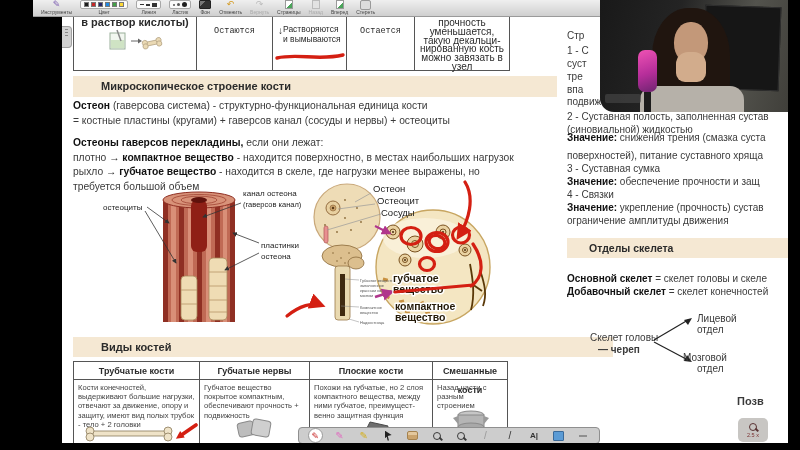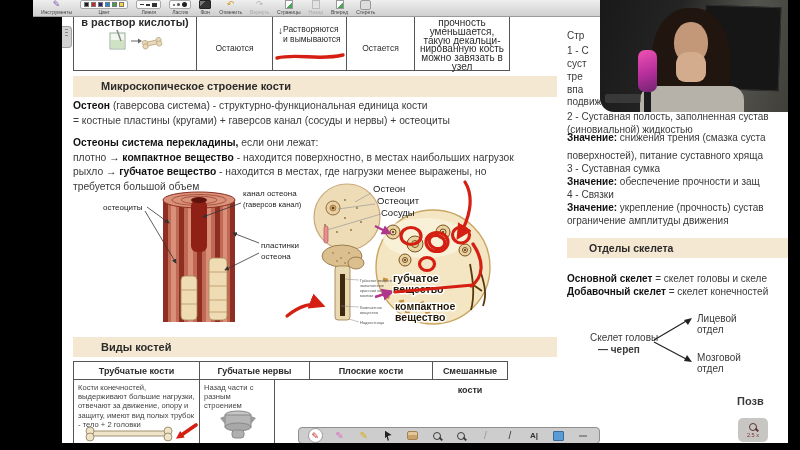--- a/index.html
+++ b/index.html
@@ -28,21 +28,21 @@
   
   #page{left:62px;top:16px;width:726px;height:427px;background:#fff;z-index:1;}
   #page-tab{left:62px;top:26px;width:9px;height:20px;background:#d2d2d2;border:1px solid #a0a0a0;border-left:none;border-radius:0 4px 4px 0;z-index:5;}
   #page-tab i{display:block;width:3px;height:1px;background:#888;margin:2px auto 0;}
 
   
   #atable{left:11px;top:0;width:437px;height:54px;border-bottom:1px solid #555;}
   .at-c{position:absolute;top:0;height:54px;border-right:1px solid #555;box-sizing:border-box;font-size:8.5px;line-height:10px;text-align:center;}
   .at-first{border-left:1px solid #555;}
   .at-title{font-weight:bold;font-size:11px;margin-top:1px;}
-  .at-mid{display:flex;align-items:center;justify-content:center;padding-top:10px;}
+  .at-mid{display:flex;align-items:flex-start;justify-content:center;padding-top:10px;font-family:Liberation Mono, monospace;}
   .at5{font-size:10px;line-height:8.8px;padding-top:3px;}
 
   
   .beigebar{background:#f5e8d3;height:21px;line-height:21px;font-weight:bold;font-size:11px;padding-left:28px;box-sizing:border-box;}
 
   
   .para{font-size:10.3px;line-height:14.6px;color:#3a3a3a;}
   .para b{color:#111;}
 
   
@@ -225,23 +225,23 @@
   <div class="abs beigebar" style="left:11px;top:60px;width:484px">
     <span>Микроскопическое строение кости</span>
   </div>
 
   <div class="abs para" style="left:11px;top:83px;width:500px">
     <div><b>Остеон</b><span> (гаверсова система) - структурно-функциональная единица кости</span></div>
     <div>= костные пластины (кругами) + гаверсов канал (сосуды и нервы) + остеоциты</div>
   </div>
 
   <div class="abs para" style="left:11px;top:120px;width:505px">
-    <div><b>Остеоны система перекладины,</b><span> если они лежат:</span></div>
+    <div><b>Остеоны гаверсов перекладины,</b><span> если они лежат:</span></div>
     <div><span>плотно → </span><b>компактное вещество</b><span> - находится поверхностно, в местах наибольших нагрузок</span></div>
-    <div><span>рыхло → </span><b>губчатое вещество</b><span> - находится в местах, где нагрузки менее выражены, но</span></div>
+    <div><span>рыхло → </span><b>губчатое вещество</b><span> - находится в скеле, где нагрузки менее выражены, но</span></div>
     <div>требуется большой объем</div>
   </div>
 
   <svg class="abs" style="left:13px;top:164px" width="485" height="158" viewBox="0 0 485 158">
     <defs>
       <marker id="mA" markerWidth="6" markerHeight="6" refX="5" refY="3" orient="auto">
           <path d="M0,0 L6,3 L0,6 z" fill="#333"></path>
         </marker>
       <marker id="mR" markerWidth="5" markerHeight="5" refX="3.5" refY="2.5" orient="auto">
           <path d="M0,0 L5,2.5 L0,5 z" fill="#d41f12"></path>
@@ -399,21 +399,21 @@
       <ellipse cx="362" cy="62" rx="11" ry="9.5"></ellipse>
       <ellipse cx="362" cy="62" rx="8" ry="6.5" transform="rotate(18 362 62)"></ellipse>
       <ellipse cx="386" cy="55" rx="8.5" ry="8"></ellipse>
       <ellipse cx="352" cy="84" rx="7.5" ry="6.5"></ellipse>
       <path d="M398,64 C410,82 408,98 396,106"></path>
       <path d="M320,112 L398,105"></path>
       <path d="M212,136 C224,126 238,122 246,125" marker-end="url(#mR)"></path>
     </g>
   </svg>
 
-  <div class="abs beigebar" style="left:11px;top:321px;width:484px;height:20px;line-height:20px">
+  <div class="abs beigebar" style="left:11px;top:321px;width:540px;height:20px;line-height:20px">
     <span>Виды костей</span>
   </div>
 
   <div id="btable" class="abs">
     <div class="bt-row">
       <div class="bt-th" style="width:127px">Трубчатые кости</div>
       <div class="bt-th" style="width:110px">Губчатые нервы</div>
       <div class="bt-th" style="width:123px">Плоские кости</div>
       <div class="bt-th" style="width:75px">Смешанные кости</div>
     </div>
@@ -423,20 +423,33 @@
         <svg class="abs" style="left:6px;top:43px" width="118" height="20" viewBox="0 0 118 20">
           <rect x="10" y="8" width="78" height="5" fill="#efe3c8" stroke="#8a7a5a" stroke-width="0.8"></rect>
           <circle cx="10" cy="8" r="4" fill="#efe3c8" stroke="#8a7a5a" stroke-width="0.8"></circle>
           <circle cx="10" cy="14" r="4" fill="#efe3c8" stroke="#8a7a5a" stroke-width="0.8"></circle>
           <circle cx="88" cy="8" r="4" fill="#efe3c8" stroke="#8a7a5a" stroke-width="0.8"></circle>
           <circle cx="88" cy="14" r="4" fill="#efe3c8" stroke="#8a7a5a" stroke-width="0.8"></circle>
           <path d="M116,2 L100,13" stroke="#d41f12" stroke-width="3.6" stroke-linecap="round" fill="none"></path>
           <polygon points="104,16 96,16 100,8" fill="#d41f12" transform="rotate(-125 100 13)"></polygon>
         </svg>
       </div>
+      <div class="bt-td" style="width:110px">
+        <span>Губчатое вещество покрытое компактным, обеспечивают прочность + подвижность</span>
+        <svg class="abs" style="left:34px;top:36px" width="40" height="26" viewBox="0 0 40 26">
+          <rect x="4" y="6" width="16" height="14" rx="3" fill="#bdbdbd" stroke="#8a8a8a" transform="rotate(-12 12 13)"></rect>
+          <rect x="18" y="4" width="18" height="16" rx="3" fill="#cfcfcf" stroke="#8a8a8a" transform="rotate(10 27 12)"></rect>
+        </svg>
+      </div>
+      <div class="bt-td" style="width:123px">
+        <span>Похожи на губчатые, но 2 слоя компактного вещества, между ними губчатое, преимущест- венно защитная функция</span>
+        <svg class="abs" style="left:44px;top:40px" width="40" height="22" viewBox="0 0 40 22">
+          <polygon points="6,22 16,2 34,6 30,22" fill="#6e6e6e" stroke="#4a4a4a"></polygon>
+        </svg>
+      </div>
       <div class="bt-td" style="width:75px">
         <span>Назад части с разным строением</span>
         <svg class="abs" style="left:18px;top:28px" width="40" height="34" viewBox="0 0 40 34">
           <ellipse cx="20" cy="7" rx="13" ry="4" fill="#c6c6c6" stroke="#8a8a8a"></ellipse>
           <rect x="7" y="7" width="26" height="12" fill="#b5b5b5" stroke="#8a8a8a"></rect>
           <ellipse cx="20" cy="19" rx="13" ry="4" fill="#a8a8a8" stroke="#8a8a8a"></ellipse>
           <polygon points="2,10 7,8 7,16" fill="#9a9a9a"></polygon>
           <polygon points="38,10 33,8 33,16" fill="#9a9a9a"></polygon>
           <rect x="14" y="22" width="12" height="8" rx="3" fill="#b0b0b0" stroke="#8a8a8a"></rect>
         </svg>
@@ -474,21 +487,21 @@
     <div class="abs pl" style="left:528px;top:315px">Скелет головы</div>
     <div class="abs pl" style="left:536px;top:327px;font-weight:bold">— череп</div>
     <svg class="abs" style="left:590px;top:296px" width="42" height="54" viewBox="0 0 42 54">
       <line x1="2" y1="28" x2="36" y2="8" stroke="#222" stroke-width="1.2"></line>
       <polygon points="40,6 32,8 36,13" fill="#222"></polygon>
       <line x1="2" y1="30" x2="36" y2="48" stroke="#222" stroke-width="1.2"></line>
       <polygon points="40,50 32,49 35,43" fill="#222"></polygon>
     </svg>
     <div class="abs pl" style="left:635px;top:296px">Лицевой</div>
     <div class="abs pl" style="left:635px;top:307px">отдел</div>
-    <div class="abs pl" style="left:635px;top:335px">Мозговой</div>
+    <div class="abs pl" style="left:621px;top:335px">Мозговой</div>
     <div class="abs pl" style="left:635px;top:346px">отдел</div>
   </div>
 
   <div class="abs pl" style="left:675px;top:379px;font-weight:bold;font-size:11px">Позв</div>
 </div>
 
 <div id="page-tab" class="abs">
     <i></i>
     <i></i>
     <i></i>

